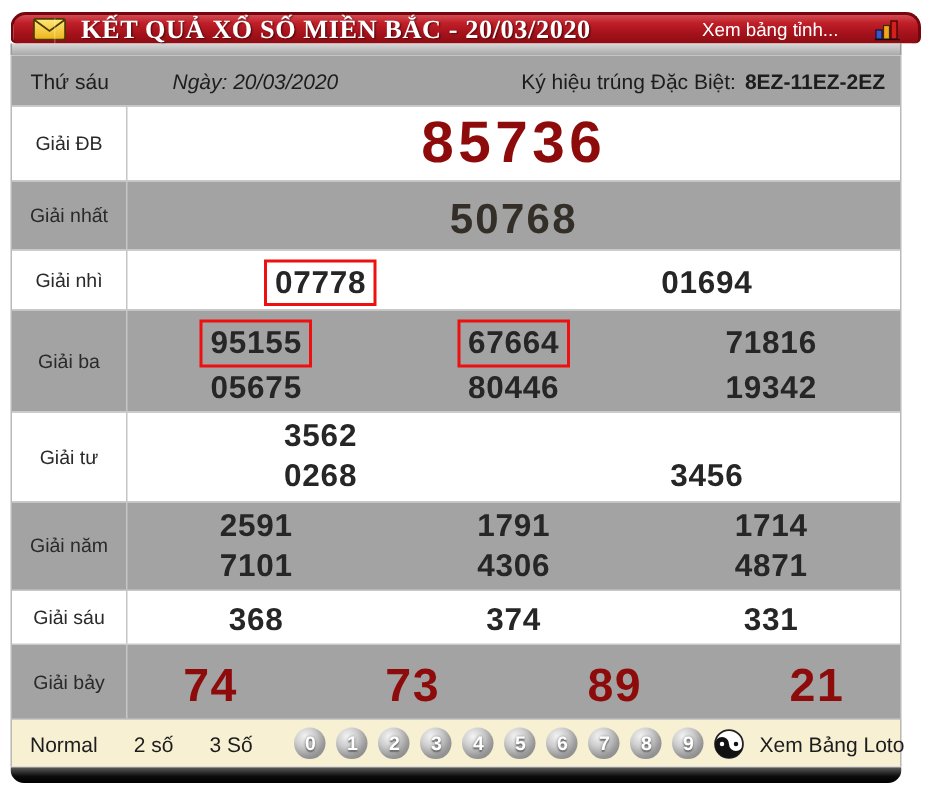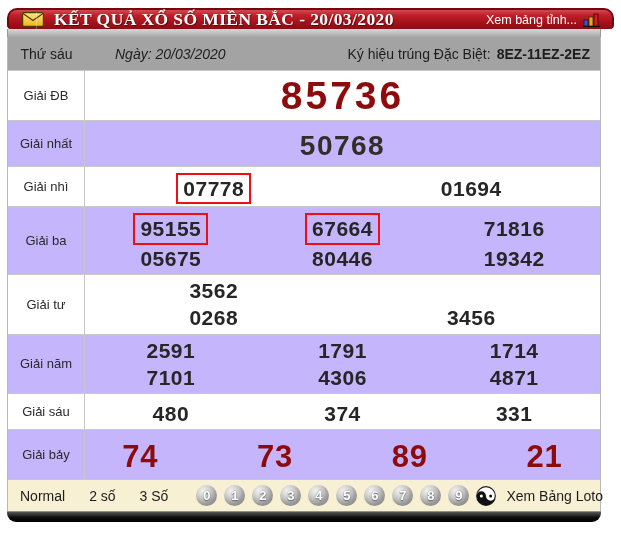--- a/index.html
+++ b/index.html
@@ -17,39 +17,39 @@
   .hdr::after { 
     content:""; position:absolute; left:27px; top:2px; bottom:0; width:1px;
     background:rgba(255,255,255,.25);
   }
   .hdr .env { margin-left:13px; display:flex; align-items:center; }
   .hdr .title {
     margin-left:10px; color:#fff; font-family:"Liberation Serif", serif;
     font-weight:bold; font-size:17.5px; letter-spacing:.4px;
     text-shadow:1px 1px 1px rgba(0,0,0,.45); white-space:nowrap;
   }
-  .hdr .right { margin-left:auto; margin-right:12px; display:flex; align-items:center; gap:6px; }
+  .hdr .right { margin-left:auto; margin-right:12px; display:flex; align-items:center; gap:24px; }
   .hdr .lnk { color:#ffffff; font-size:12.5px; cursor:pointer; }
 
   .band { width:594px; height:8px; background:linear-gradient(#d8d8d8,#a7a7a7); border-left:1px solid #9a9a9a; border-right:1px solid #9a9a9a; }
 
   
   .tbl { width:594px; border-left:1px solid #b9b9b9; border-right:1px solid #b9b9b9; background:#fff; }
 
   .info {
     height:34px; background:#a3a3a3; border-bottom:1px solid #c6c6c6;
     display:flex; align-items:center; font-size:14px; color:#1d1d1d;
   }
   .info .wd { width:77px; text-align:center; }
   .info .dt { font-style:italic; margin-left:30px; }
   .info .sym { margin-left:auto; margin-right:10px; }
   .info .sym b { margin-left:6px; }
 
   .prow { display:flex; border-bottom:1px solid #c9c9c9; }
-  .prow.shade { background:#c4b5fd; }
+  .prow.shade { background:#a3a3a3; }
   .lab {
     width:77px; flex:0 0 77px; border-right:1px solid #c6c6c6;
     display:flex; align-items:center; justify-content:center;
     font-size:13px; color:#2a2a2a;
   }
   .content { flex:1; display:flex; flex-direction:column; justify-content:flex-end; padding:2px 0; }
   .numline { display:grid; }
   .numline.c1 { grid-template-columns:1fr; }
   .numline.c2 { grid-template-columns:1fr 1fr; }
   .numline.c3 { grid-template-columns:1fr 1fr 1fr; }
@@ -237,21 +237,21 @@
                 <span class="num md">4871</span>
               </div>
             </div>
           </div>
         </div>
         <div class="prow h36">
           <div class="lab">Giải sáu</div>
           <div class="content">
             <div class="numline c3">
               <div class="ncell">
-                <span class="num md">480</span>
+                <span class="num md">368</span>
               </div>
               <div class="ncell">
                 <span class="num md">374</span>
               </div>
               <div class="ncell">
                 <span class="num md">331</span>
               </div>
             </div>
           </div>
         </div>

